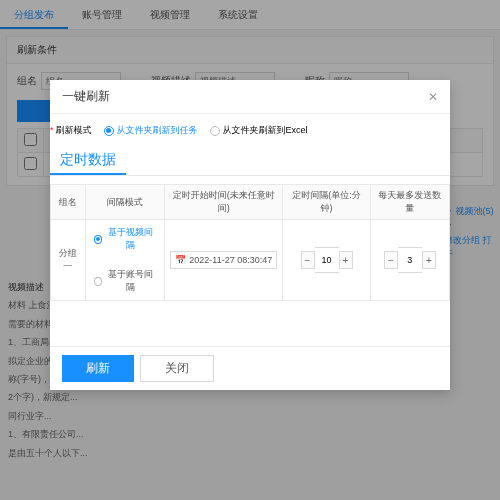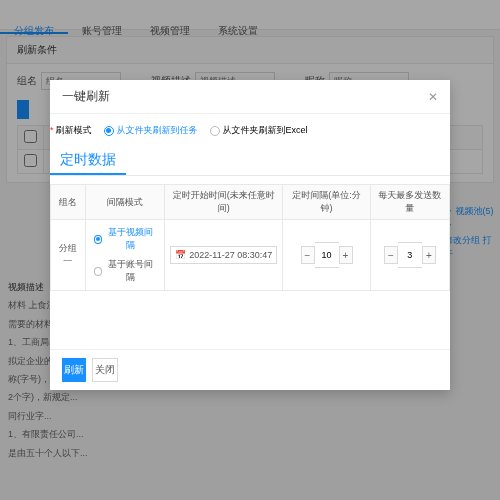--- a/index.html
+++ b/index.html
@@ -1,28 +1,28 @@
 <!DOCTYPE html>
 <html><head>
 <meta charset="utf-8">
 <style>
 *{box-sizing:border-box;margin:0;padding:0;font-family:"Microsoft YaHei",Arial,sans-serif}
 body{width:500px;height:500px;overflow:hidden;background:#f5f5f5;font-size:10px;position:relative}
 .top-tabs{background:#fff;border-bottom:1px solid #e8e8e8;display:flex;height:30px}
-.top-tab{padding:16px 14px;line-height:30px;color:#555;cursor:pointer}
+.top-tab{padding:0 14px;line-height:30px;color:#555;cursor:pointer}
 .top-tab.active{color:#1890ff;border-bottom:2px solid #1890ff}
 .panel{margin:6px;background:#fff;border:1px solid #e8e8e8}
 .panel-hd{background:#fafafa;padding:6px 10px;border-bottom:1px solid #e8e8e8;color:#333}
 .panel-bd{padding:8px 10px}
 .filters{display:flex;gap:30px;align-items:center}
 .fld{display:flex;align-items:center;gap:4px}
 .fld label{color:#555}
 .fld input{border:1px solid #d9d9d9;height:18px;width:80px;padding:0 4px;color:#bbb;font-size:9px}
 .btnrow{margin-top:10px;display:flex;gap:6px}
-.btn{border:none;padding:4px 2px;font-size:10px;cursor:pointer}
+.btn{border:none;padding:4px 24px;font-size:12px;cursor:pointer}
 .btn-primary{background:#1890ff;color:#fff}
 .btn-default{background:#fff;border:1px solid #d9d9d9;color:#555}
 .tbl{width:100%;border-collapse:collapse;margin-top:6px}
 .tbl th,.tbl td{border:1px solid #e8e8e8;padding:4px 6px;text-align:left;color:#555;font-weight:normal;font-size:9px}
 .tbl th{background:#fafafa}
 .side-list{position:absolute;right:0;top:200px;width:60px;font-size:9px;color:#1890ff;line-height:1.6;padding:4px}
 .textblock{position:absolute;left:8px;top:280px;width:120px;font-size:9px;color:#666;line-height:1.6}
 .textblock p{margin-bottom:4px}
 .overlay{position:absolute;inset:0;background:rgba(0,0,0,.35)}
 .modal{position:absolute;left:50px;top:80px;width:400px;height:310px;background:#fff;box-shadow:0 4px 12px rgba(0,0,0,.2);display:flex;flex-direction:column}
@@ -36,21 +36,21 @@
 .radio .dot{width:10px;height:10px;border:1px solid #bbb;border-radius:50%;display:inline-flex;align-items:center;justify-content:center}
 .radio.sel .dot{border-color:#1890ff}
 .radio.sel .dot::after{content:"";width:5px;height:5px;background:#1890ff;border-radius:50%}
 .radio.sel span{color:#1890ff}
 .subtabs{display:flex;border-bottom:1px solid #e8e8e8;margin-bottom:8px}
 .subtab{padding:4px 10px;font-size:14px;color:#555;cursor:pointer}
 .subtab.active{color:#1890ff;border-bottom:2px solid #1890ff}
 .mtbl{width:100%;border-collapse:collapse;font-size:9px}
 .mtbl th,.mtbl td{border:1px solid #e8e8e8;padding:4px;text-align:center;color:#555;font-weight:normal}
 .mtbl th{background:#fafafa}
-.rad-sm{display:flex;flex-direction:column;align-items:flex-end;gap:6px;padding:2px 4px}
+.rad-sm{display:flex;flex-direction:column;align-items:flex-end;gap:16px;padding:2px 4px}
 .rad-sm .r{display:flex;align-items:center;gap:3px;cursor:pointer}
 .rad-sm .d{width:9px;height:9px;border:1px solid #bbb;border-radius:50%;display:inline-flex;align-items:center;justify-content:center}
 .rad-sm .r.sel .d{border-color:#1890ff}
 .rad-sm .r.sel .d::after{content:"";width:4px;height:4px;background:#1890ff;border-radius:50%}
 .rad-sm .r.sel span{color:#1890ff}
 .dt{display:inline-flex;align-items:center;border:1px solid #d9d9d9;height:18px;padding:0 4px;gap:3px}
 .dt .ico{color:#bbb;font-size:9px}
 .num{display:inline-flex;align-items:center}
 .num button{width:14px;height:18px;border:1px solid #d9d9d9;background:#fafafa;font-size:10px;cursor:pointer;color:#666}
 .num input{width:24px;height:26px;border:1px solid #d9d9d9;border-left:none;border-right:none;text-align:center;font-size:9px}

